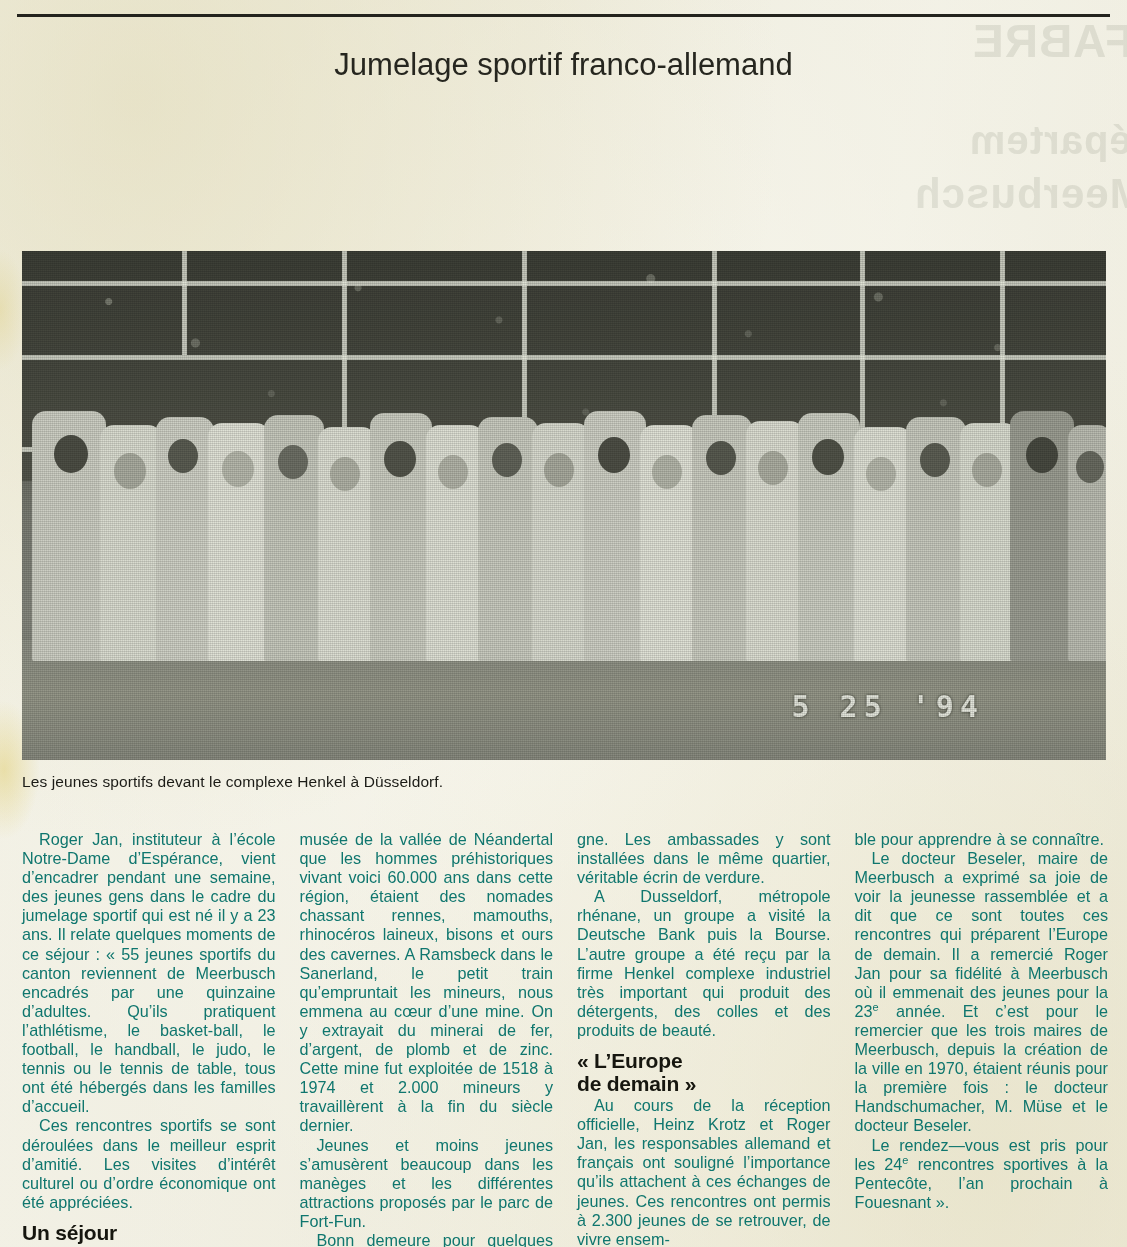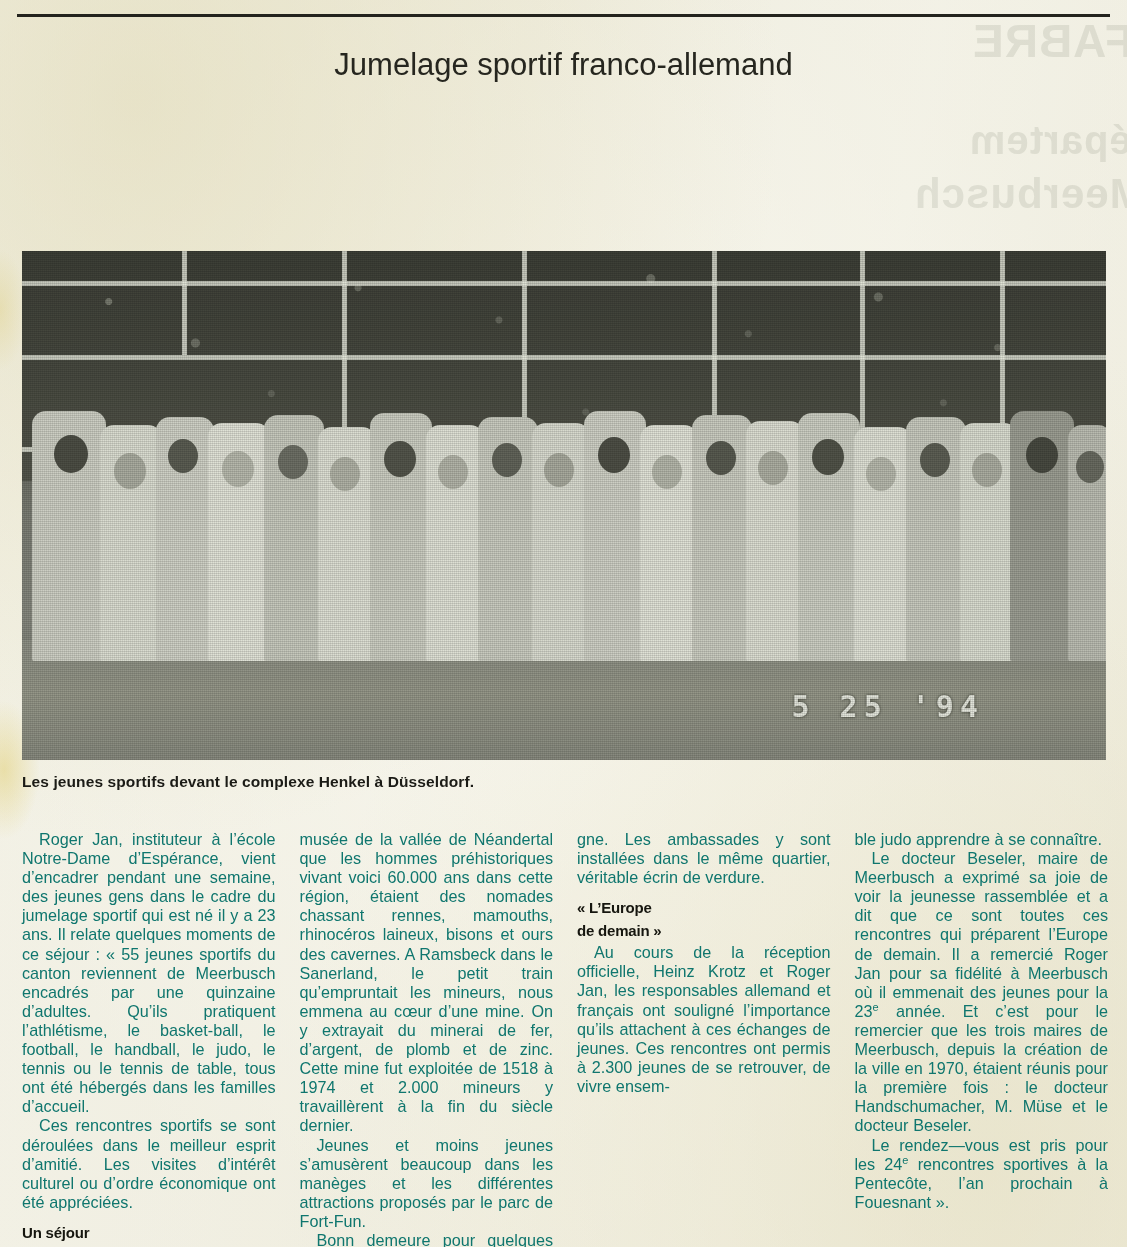--- a/index.html
+++ b/index.html
@@ -152,21 +152,21 @@
       repeating-linear-gradient(90deg, rgba(0,0,0,.07) 0 1px, rgba(255,255,255,0) 1px 2px);
     mix-blend-mode:multiply;
     pointer-events:none;
   }
 
   
   .caption{
     position:absolute;
     left:22px;top:773px;
     font-size:15.5px;
-    font-weight:bold;
+    font-weight:normal;
     color:#1b1b16;
     letter-spacing:.1px;
   }
 
   
   .cols{
     position:absolute;
     left:22px;top:830px;
     width:1086px;
     display:flex;
@@ -179,21 +179,21 @@
     line-height:19.1px;
     text-align:justify;
     text-indent:17px;
     color:#0f766e;
     hyphens:none;
     word-spacing:.2px;
   }
   .col p.cont{text-indent:0;}
   .col h3{
     margin:9px 0 1px 0;
-    font-size:15px;
+    font-size:21px;
     line-height:23px;
     font-weight:bold;
     color:#16160f;
     text-indent:0;
     letter-spacing:-.2px;
   }
   .ord{font-size:11px;vertical-align:super;line-height:0;}
 </style>
 </head>
 <body>
@@ -281,23 +281,24 @@
         <p>Ces rencontres sportifs se sont déroulées dans le meilleur esprit d’amitié. Les visites d’intérêt culturel ou d’ordre économique ont été appréciées.</p>
         <h3>Un séjour<br>fort instructif</h3>
       </div>
     <div class="col">
         <p class="cont">musée de la vallée de Néandertal que les hommes préhistoriques vivant voici 60.000 ans dans cette région, étaient des nomades chassant rennes, mamouths, rhinocéros laineux, bisons et ours des cavernes. A Ramsbeck dans le Sanerland, le petit train qu’empruntait les mineurs, nous emmena au cœur d’une mine. On y extrayait du minerai de fer, d’argent, de plomb et de zinc. Cette mine fut exploitée de 1518 à 1974 et 2.000 mineurs y travaillèrent à la fin du siècle dernier.</p>
         <p>Jeunes et moins jeunes s’amusèrent beaucoup dans les manèges et les différentes attractions proposés par le parc de Fort-Fun.</p>
         <p>Bonn demeure pour quelques années la capitale de l’Allema-</p>
       </div>
     <div class="col">
         <p class="cont">gne. Les ambassades y sont installées dans le même quartier, véritable écrin de verdure.</p>
+        <p>A Dusseldorf, métropole rhénane, un groupe a visité la Deutsche Bank puis la Bourse. L’autre groupe a été reçu par la firme Henkel complexe industriel très important qui produit des détergents, des colles et des produits de beauté.</p>
         <h3>« L’Europe<br>de demain »</h3>
         <p>Au cours de la réception officielle, Heinz Krotz et Roger Jan, les responsables allemand et français ont souligné l’importance qu’ils attachent à ces échanges de jeunes. Ces rencontres ont permis à 2.300 jeunes de se retrouver, de vivre ensem-</p>
       </div>
     <div class="col">
-        <p class="cont">ble judo apprendre à se connaître.</p>
+        <p class="cont">ble pour apprendre à se connaître.</p>
         <p>Le docteur Beseler, maire de Meerbusch a exprimé sa joie de voir la jeunesse rassemblée et a dit que ce sont toutes ces rencontres qui préparent l’Europe de demain. Il a remercié Roger Jan pour sa fidélité à Meerbusch où il emmenait des jeunes pour la 23<span class="ord">e</span> année. Et c’est pour le remercier que les trois maires de Meerbusch, depuis la création de la ville en 1970, étaient réunis pour la première fois : le docteur Handschumacher, M. Müse et le docteur Beseler.</p>
         <p>Le rendez—vous est pris pour les 24<span class="ord">e</span> rencontres sportives à la Pentecôte, l’an prochain à Fouesnant ».</p>
       </div>
   </div>
 
 </div>
 
 </body></html>

